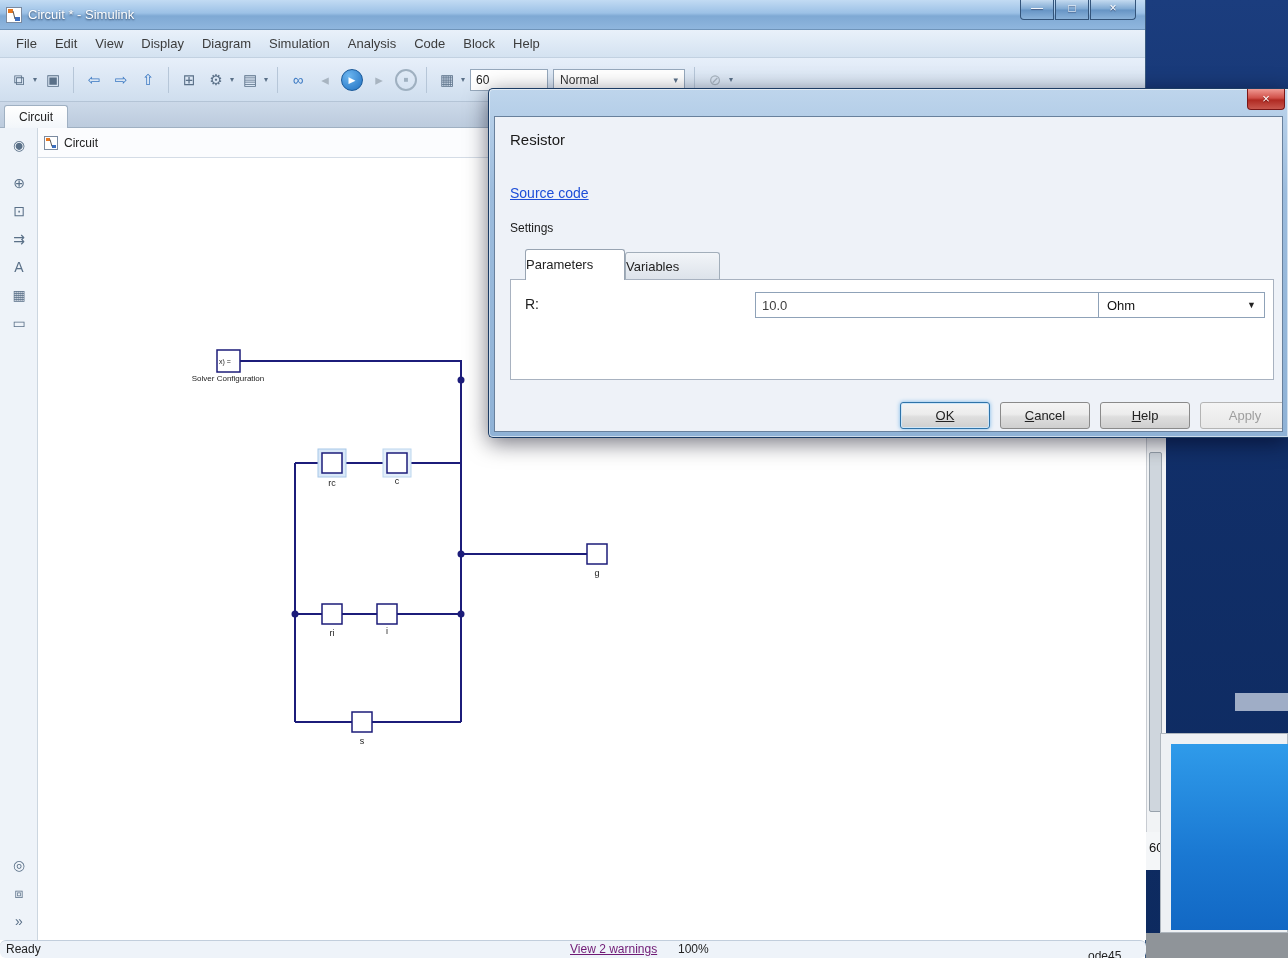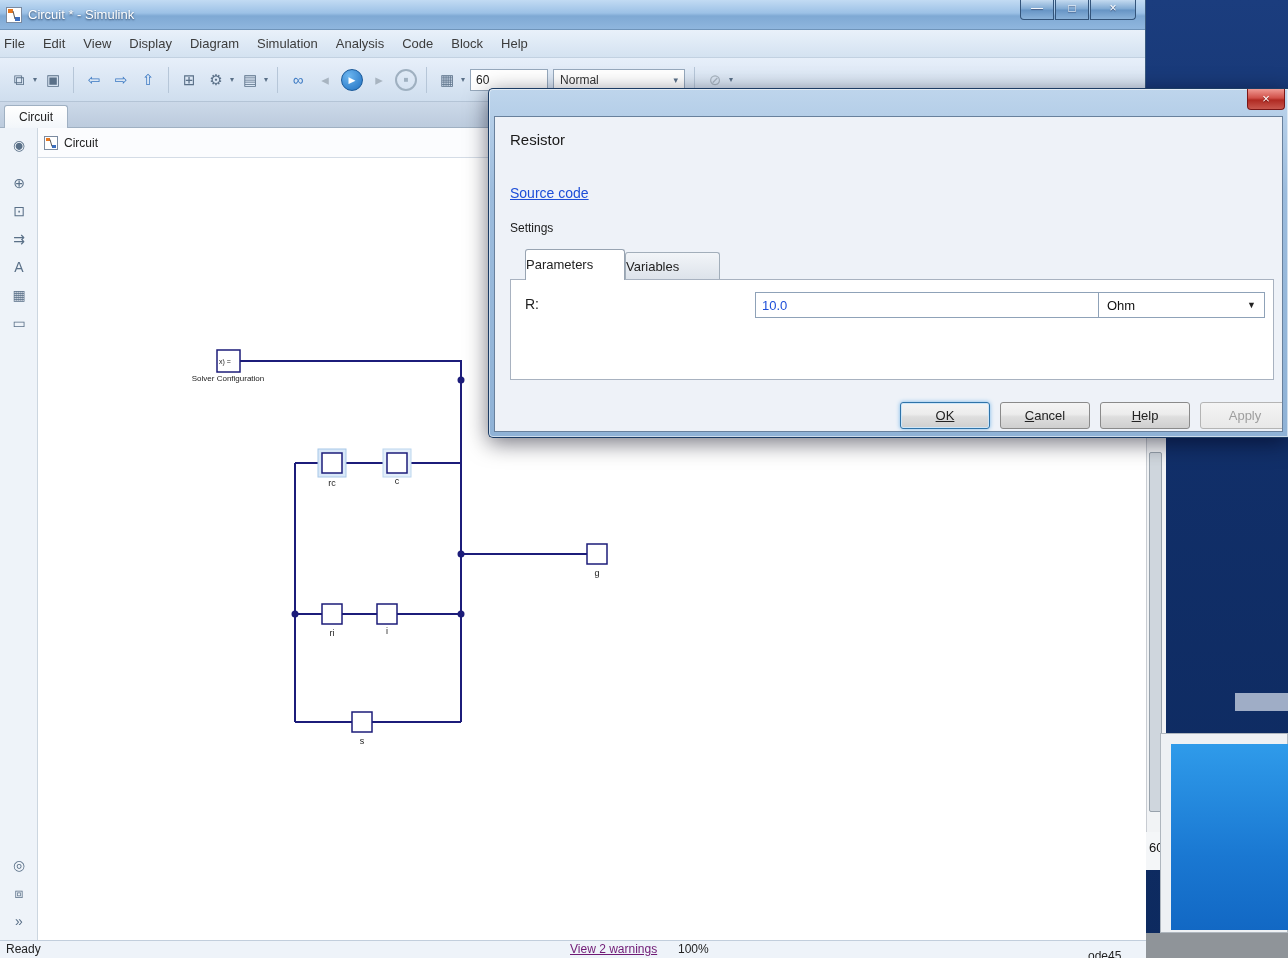--- a/index.html
+++ b/index.html
@@ -34,21 +34,21 @@
                 text-shadow:0 1px 2px rgba(10,30,60,.75); }
   .cap-buttons { position:absolute; left:1020px; top:0; display:flex; gap:1px; }
   .cap-btn { height:20px; width:34px; text-align:center; line-height:17px; font-size:12px; color:#fff;
              background:linear-gradient(180deg,#c4daf0 0%,#7ea8d2 48%,#6694c4 52%,#8ab2da 100%);
              border:1px solid #33547a; border-top:none; text-shadow:0 1px 1px rgba(0,0,40,.5); }
   .cap-btn.min { border-radius:0 0 0 4px; }
   .cap-btn.close { width:46px; border-radius:0 0 4px 0; }
 
   .menubar { position:absolute; top:30px; left:0; width:100%; height:28px;
              background:linear-gradient(180deg,#e9f1fa 0%,#d4e2f1 100%); border-bottom:1px solid #c2d1e1;
-             display:flex; align-items:center; gap:18px; padding-left:4px; font-size:13px; color:#3c3c3c; }
+             display:flex; align-items:center; gap:18px; padding-left:16px; font-size:13px; color:#3c3c3c; }
   .menu-item { cursor:default; }
 
   .toolbar { position:absolute; top:58px; left:0; width:100%; height:44px;
              background:linear-gradient(180deg,#e7effa 0%,#cfdeee 100%); border-bottom:1px solid #b4c4d6;
              display:flex; align-items:center; gap:5px; padding-left:8px; }
   .tb-icon { min-width:22px; height:24px; display:flex; align-items:center; justify-content:center;
              color:#5a7088; font-size:15px; }
   .tb-icon.blue { color:#3a78c2; }
   .tb-icon.gray { color:#a8b4c0; }
   .caret { font-size:8px; color:#5a7088; margin-left:-2px; }
@@ -77,21 +77,21 @@
               justify-content:center; color:#5a7088; font-size:14px; }
 
   .breadcrumb { position:absolute; top:128px; left:38px; width:1108px; height:30px; background:#fbfcfe;
                 border-bottom:1px solid #d4dce6; display:flex; align-items:center; gap:6px;
                 padding-left:6px; font-size:12px; color:#222; }
 
   .canvas { position:absolute; top:158px; left:38px; width:1108px; height:782px; background:#fff; }
   .canvas svg text { font-family:"Liberation Sans",sans-serif; }
 
   .statusbar { position:absolute; top:940px; left:0; width:1146px; height:18px; background:#eef3f9;
-               border-top:1px solid #c2cedc; font-size:12px; color:#222; }
+               border-top:1px solid #c2cedc; font-size:12px; color:#222;border-radius:6px; }
   .sb-ready { position:absolute; left:6px; top:1px; }
   .sb-warn { position:absolute; left:570px; top:1px; color:#701a75; text-decoration:underline; }
   .sb-zoom { position:absolute; left:678px; top:1px; }
   .sb-solver { position:absolute; left:1088px; top:8px; }
 
   
   #dialog { position:absolute; left:488px; top:88px; width:800px; height:350px; z-index:10;
             background:linear-gradient(180deg,#bed5ec 0%,#9cbcdd 30%,#8fb2d6 100%);
             border:1px solid #1c3c64; border-right:none; border-radius:5px 0 0 5px;
             box-shadow:0 5px 22px rgba(0,0,20,.55), inset 0 0 0 1px rgba(255,255,255,.55); }
@@ -112,21 +112,21 @@
   .dlg-tab { position:absolute; font-size:13px; text-align:left; color:#222; }
   .tab-active { left:30px; top:132px; width:100px; height:31px; line-height:30px; background:#fff;
                 border:1px solid #98a4b2; border-bottom:none; border-radius:3px 3px 0 0; z-index:3; }
   .tab-inactive { left:130px; top:135px; width:95px; height:28px; line-height:27px;
                   background:linear-gradient(180deg,#f2f5f8 0%,#dce2ea 100%);
                   border:1px solid #a2aeba; border-bottom:none; border-radius:3px 3px 0 0; z-index:1; }
   .dlg-panel { position:absolute; left:15px; top:162px; width:764px; height:101px; background:#fff;
                border:1px solid #a8b2c0; z-index:2; }
   .param-label { position:absolute; left:14px; top:16px; font-size:14px; }
   .param-input { position:absolute; left:244px; top:12px; width:376px; height:26px; background:#fff;
-                 border:1px solid #8fa2b8; font-size:13px; padding:0 6px; color:#1d4ed8;
+                 border:1px solid #8fa2b8; font-size:13px; padding:0 6px; color:#404040;
                  font-family:"Liberation Sans",sans-serif; }
   .param-select { position:absolute; left:587px; top:12px; width:167px; height:26px; background:#fff;
                   border:1px solid #8fa2b8; font-size:13px; color:#111; display:flex;
                   align-items:center; justify-content:space-between; padding:0 8px; }
   .param-select .sel-caret { font-size:9px; color:#222; }
   .dlg-btn { position:absolute; top:285px; width:90px; height:27px; font-size:13px; color:#222;
              text-align:center; line-height:25px; border:1px solid #8a8a8a; border-radius:3px;
              background:linear-gradient(180deg,#f4f4f4 0%,#ececec 45%,#dedede 55%,#cfcfcf 100%); }
   .btn-ok { left:405px; border-color:#2f73a8; box-shadow:0 0 4px #7ab8e8, inset 0 0 0 1px #cfe6f8; }
   .btn-cancel { left:505px; }

